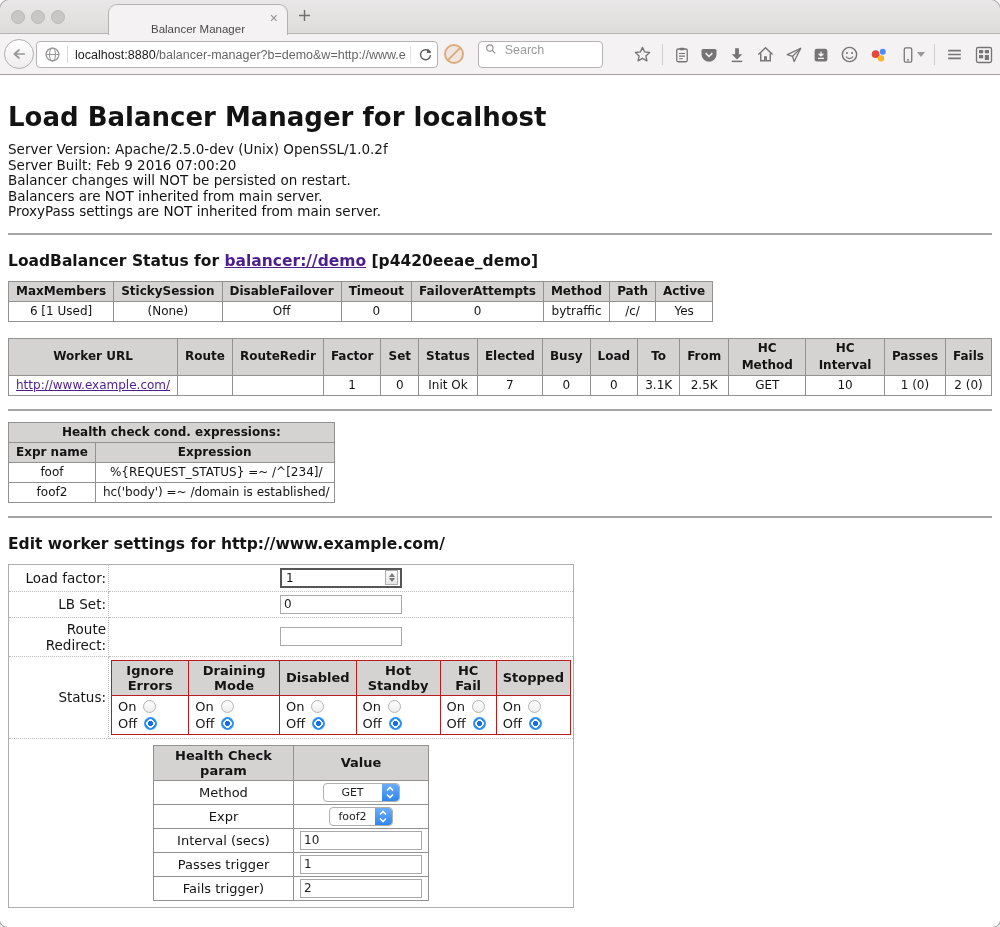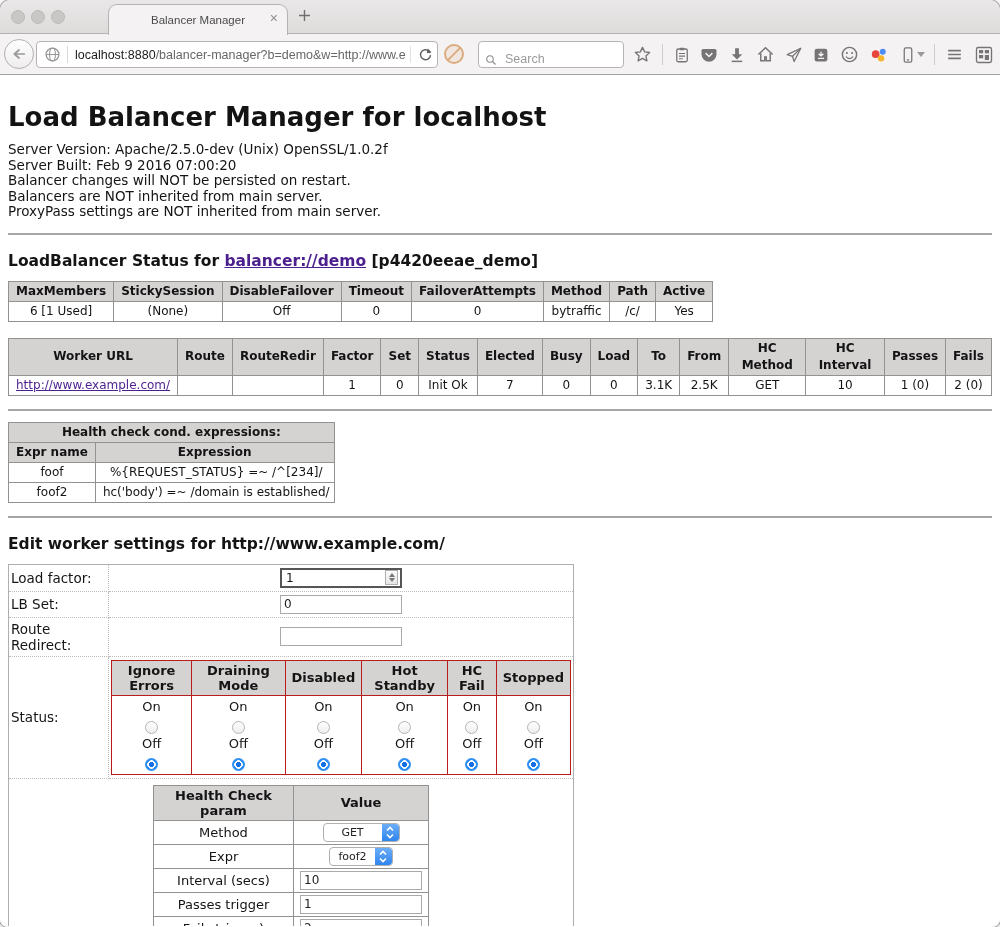--- a/index.html
+++ b/index.html
@@ -10,42 +10,42 @@
     box-shadow:0 0 0 1px rgba(0,0,0,.28), 0 2px 8px rgba(0,0,0,.25);
     font-family:"Liberation Sans", sans-serif;
   }
   
   .tabbar { height:34px; position:relative; background:linear-gradient(#e9e7e7,#dedbdb);
             border-bottom:1px solid #b5b2b2; border-radius:10px 10px 0 0; }
   .lights { position:absolute; left:11px; top:10px; display:flex; gap:6px; }
   .light  { width:14px; height:14px; border-radius:50%; background:#c9c6c6; border:1px solid #bcb9b9; }
   .tab { position:absolute; left:108px; top:4px; width:180px; height:31px; z-index:2;
          background:#f4f2f2; border:1px solid #b5b2b2; border-bottom:none;
-         border-radius:9px 9px 0 0; display:flex; align-items:center; justify-content:center; }
+         border-radius:9px 9px 0 0; display:flex; align-items:flex-end; justify-content:center; }
   .tab-title { font-size:11.5px; color:#4a4a4a; }
   .tab-close { position:absolute; right:9px; top:6px; color:#8f8f8f; font-size:14px; line-height:14px; cursor:default; }
   .newtab { position:absolute; left:298px; top:9px; color:#6f6f6f; font-size:17px; line-height:16px; }
   
   .toolbar { height:41px; background:#f4f2f2; border-bottom:1px solid #a3a0a0; position:relative; }
   .back { position:absolute; left:4px; top:5px; width:30px; height:30px; border-radius:50%;
           border:1px solid #b3b0b0; background:linear-gradient(#fefefe,#efeded);
           display:flex; align-items:center; justify-content:center; }
   .urlbar { position:absolute; left:36px; top:7px; width:402px; height:27px; background:#fff;
             border:1px solid #b6b3b3; border-radius:4px; display:flex; align-items:center; overflow:hidden; }
   .url-globe { margin:0 6px 0 7px; display:flex; }
   .url-div { width:1px; height:17px; background:#d9d7d7; margin-right:7px; }
   .url-text { font-size:12.5px; white-space:nowrap; overflow:hidden; flex:1; }
   .url-domain { color:#1b1b1b; } .url-path { color:#666; }
   .reload { margin:0 4px 0 4px; display:flex; border-left:1px solid #e2e0e0; padding-left:7px; height:17px; align-items:center;}
   .blocked { position:absolute; left:444px; top:10px; width:20px; height:20px; border-radius:50%;
              border:2px solid #d7a06c; background:rgba(220,165,115,.18); opacity:.85; }
   .blocked::before { content:""; position:absolute; left:-1px; top:7px; width:18px; height:2px;
                      background:#d7a06c; transform:rotate(-45deg); }
-  .search { position:absolute; left:478px; top:7px; width:146px; height:27px; background:#fff;
-            border:1px solid #b6b3b3; border-radius:4px; display:flex; align-items:flex-end; padding:0 6px; gap:6px; }
+  .search { position:absolute; left:478px; top:7px; width:125px; height:27px; background:#fff;
+            border:1px solid #b6b3b3; border-radius:4px; display:flex; align-items:flex-start; padding:0 6px; gap:6px; }
   .search input { border:none; outline:none; width:100%; font-size:12.5px; color:#333;
                   font-family:"Liberation Sans",sans-serif; background:transparent; }
   .search input::placeholder { color:#9b9b9b; }
   .icons { position:absolute; left:633px; right:6px; top:7px; height:27px;
            display:flex; align-items:center; justify-content:space-between; }
   .tbtn { display:flex; align-items:center; justify-content:center; }
   .tdiv { width:1px; height:21px; background:#cfcccc; }
   .caret { width:0; height:0; border:4px solid transparent; border-top:5px solid #9a9898; margin-top:4px; }
   
   .content { height:851px; overflow:hidden; padding:0 8px; background:#fff;
@@ -59,26 +59,26 @@
   .classic th, .classic td { border:1px solid #929292; padding:1px 7px; text-align:center; line-height:17px; }
   .classic th { background:#d5d2d2; }
   .classic td.l, .classic th.l { text-align:center; }
   table.bal { margin:2px 0 16px; }
   table.wrk { width:984px; margin:0 0 13px; }
   table.expr { margin:2px 0 12px; }
   .expr td.l { padding-right:4px; }
   
   table.formtbl { border-collapse:collapse; width:566px; font-size:13.5px; border:1px solid #aeaeae; margin:4px 0 12px; }
   .formtbl > tbody > tr > td { border:1px dotted #bdbdbd; padding:3px 2px; }
-  td.flabel { width:100px; text-align:left; }
+  td.flabel { width:100px; text-align:right; }
   td.fval { text-align:center; }
   table.sttbl { border-collapse:collapse; width:100%; font-size:13px; border:1px solid #5f5f5f; }
   .sttbl th, .sttbl td { border:1px solid #b91c1c; padding:2px 6px; text-align:center; }
   .sttbl th { background:#d5d2d2; }
-  .rl { display:flex; align-items:center; justify-content:flex-start; gap:7px; padding:1px 0; font-size:13px;flex-direction:column; }
+  .rl { display:flex; align-items:center; justify-content:flex-start; gap:7px; padding:1px 0; font-size:13px; }
   .radio { width:13px; height:13px; border-radius:50%; border:1px solid #b4b4b4;
            background:linear-gradient(#fff,#ededed); display:inline-block; }
   .radio.checked { border:none;
     background:radial-gradient(circle, #1470e8 0 2.6px, #ffffff 2.7px 4.1px, #2f90f3 4.2px 7px); }
   table.hctbl { border-collapse:collapse; font-size:13px; border:1px solid #5f5f5f; margin:3px auto; }
   .hctbl th, .hctbl td { border:1px solid #929292; padding:2px 6px; text-align:center; }
   .hctbl th { background:#d5d2d2; }
   .hctbl td.pl { width:140px; } .hctbl td.pv { width:132px; }
   input.ti { width:122px; height:19px; border:1px solid #a9a9a9; background:#fff; padding:0 3px;
              font:12px "DejaVu Sans", sans-serif; color:#222; }

